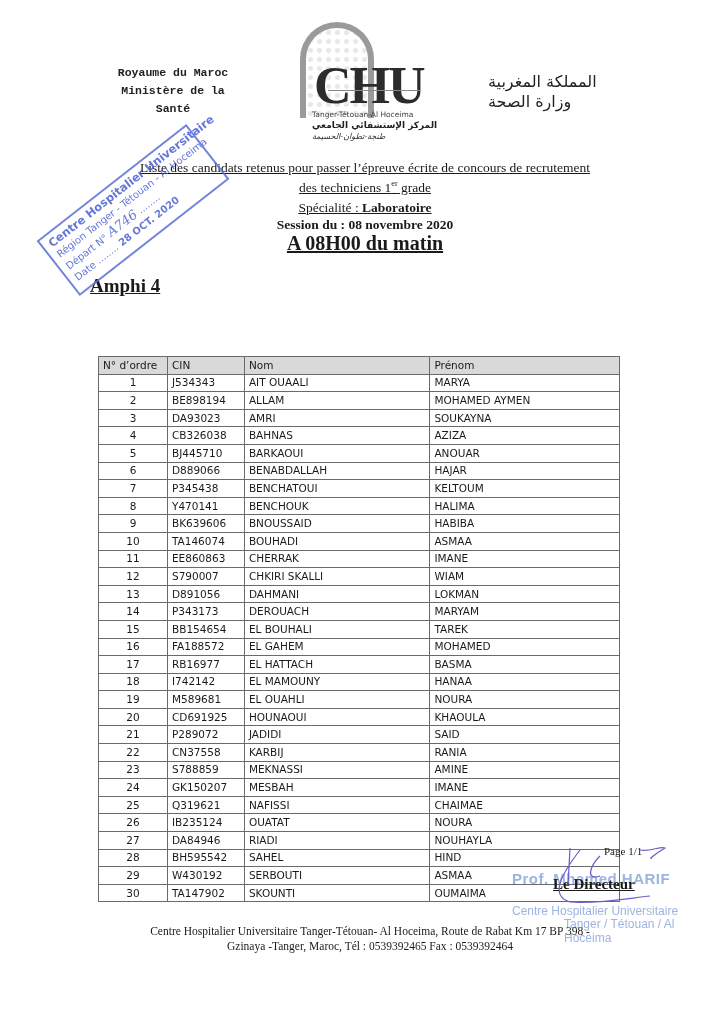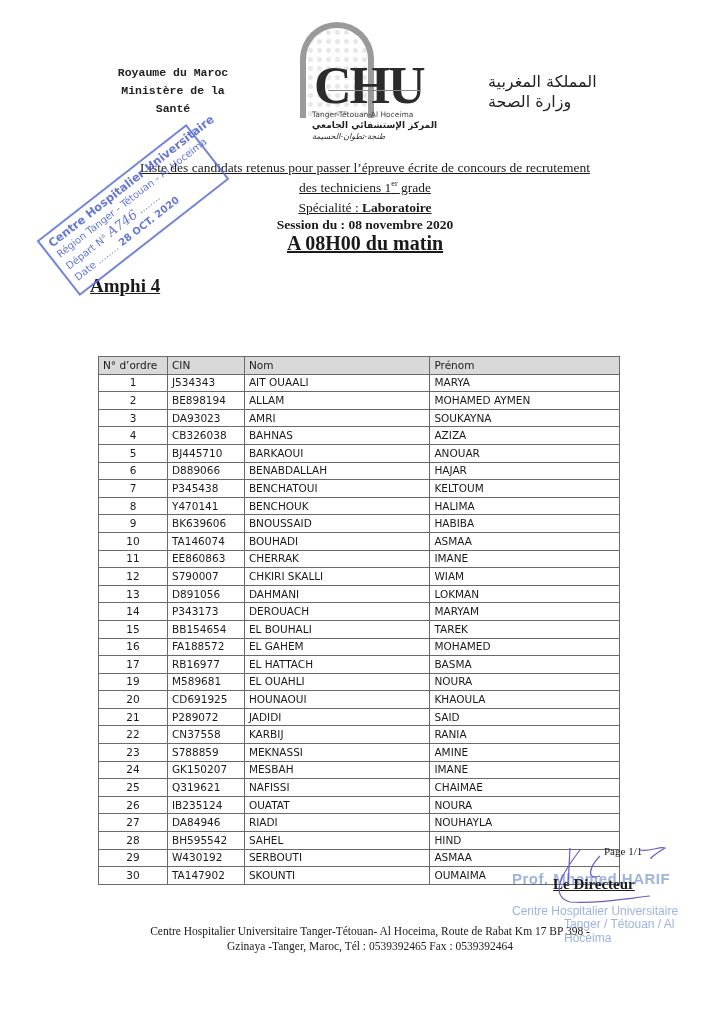--- a/index.html
+++ b/index.html
@@ -198,20 +198,26 @@
         <td>EL GAHEM</td>
         <td>MOHAMED</td>
       </tr>
       <tr>
         <td class="num">17</td>
         <td>RB16977</td>
         <td>EL HATTACH</td>
         <td>BASMA</td>
       </tr>
       <tr>
+        <td class="num">18</td>
+        <td>I742142</td>
+        <td>EL MAMOUNY</td>
+        <td>HANAA</td>
+      </tr>
+      <tr>
         <td class="num">19</td>
         <td>M589681</td>
         <td>EL OUAHLI</td>
         <td>NOURA</td>
       </tr>
       <tr>
         <td class="num">20</td>
         <td>CD691925</td>
         <td>HOUNAOUI</td>
         <td>KHAOULA</td>

